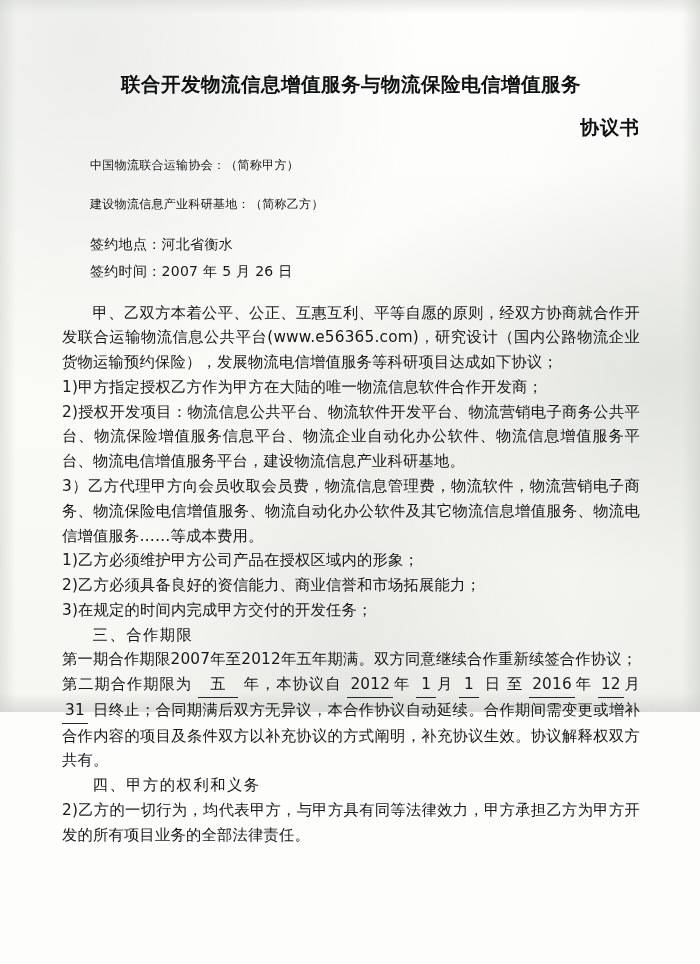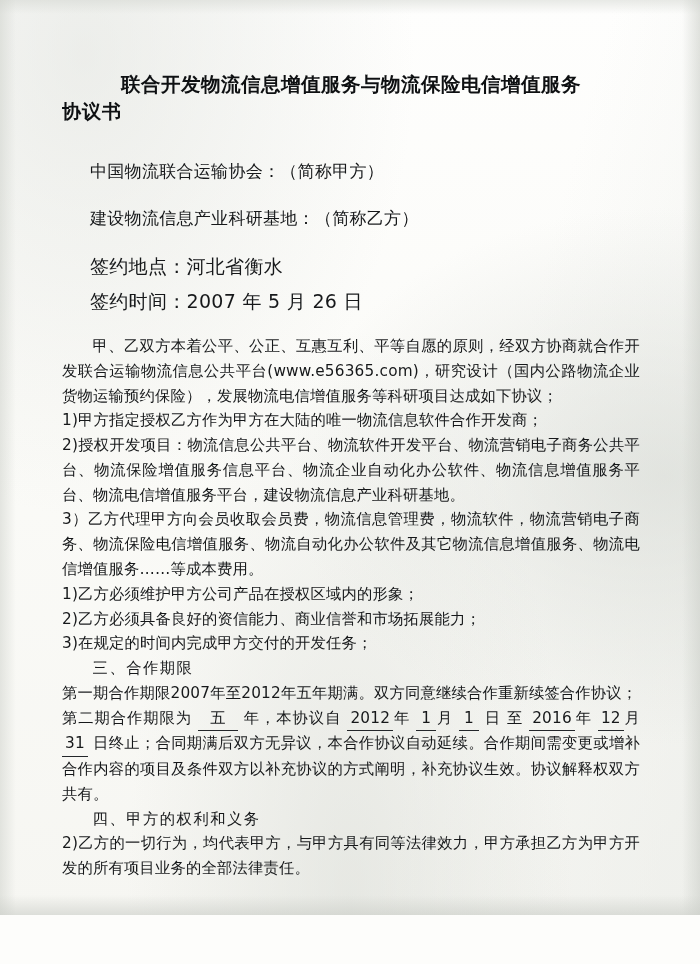--- a/index.html
+++ b/index.html
@@ -10,21 +10,21 @@
     width: 700px;
     height: 964px;
     background: #fdfdfb;
     font-family: "DejaVu Sans", "Liberation Sans", sans-serif;
     color: #16181a;
     overflow: hidden;
   }
   .page {
     position: relative;
     width: 700px;
-    height: 915px;
+    height: 712px;
     background:
       linear-gradient(105deg, rgba(255,255,255,0) 65%, rgba(232,234,230,0.55) 100%),
       linear-gradient(180deg, #fefefd 0%, #fbfbf8 45%, #f6f6f2 100%);
     box-sizing: border-box;
     padding: 0;
   }
   
   .page:before {
     content: "";
     position: absolute;
@@ -41,39 +41,40 @@
   }
   .doc-title {
     text-align: center;
     font-size: 19.5px;
     font-weight: bold;
     letter-spacing: 0.5px;
     line-height: 1.5;
     color: #0e1012;
   }
   .doc-subtitle {
-    text-align: left;
+    text-align: right;
     font-size: 19px;
     font-weight: bold;
+    margin-top: 16px;
     letter-spacing: 1px;
     color: #0e1012;
   }
   .parties {
-    margin-top: 34px;
+    margin-top: 15px;
     padding-left: 28px;
-    font-size: 17px;
+    font-size: 12px;
     line-height: 1.5;
   }
   .party-line {
     margin-bottom: 21px;
     letter-spacing: 0.3px;
   }
   .sign-block {
     padding-left: 28px;
-    font-size: 19px;
+    font-size: 14px;
     line-height: 1.55;
   }
   .sign-line {
     margin-bottom: 5px;
     letter-spacing: 0.3px;
   }
   .body-text {
     margin-top: 18px;
     font-size: 15.3px;
     line-height: 1.62;

